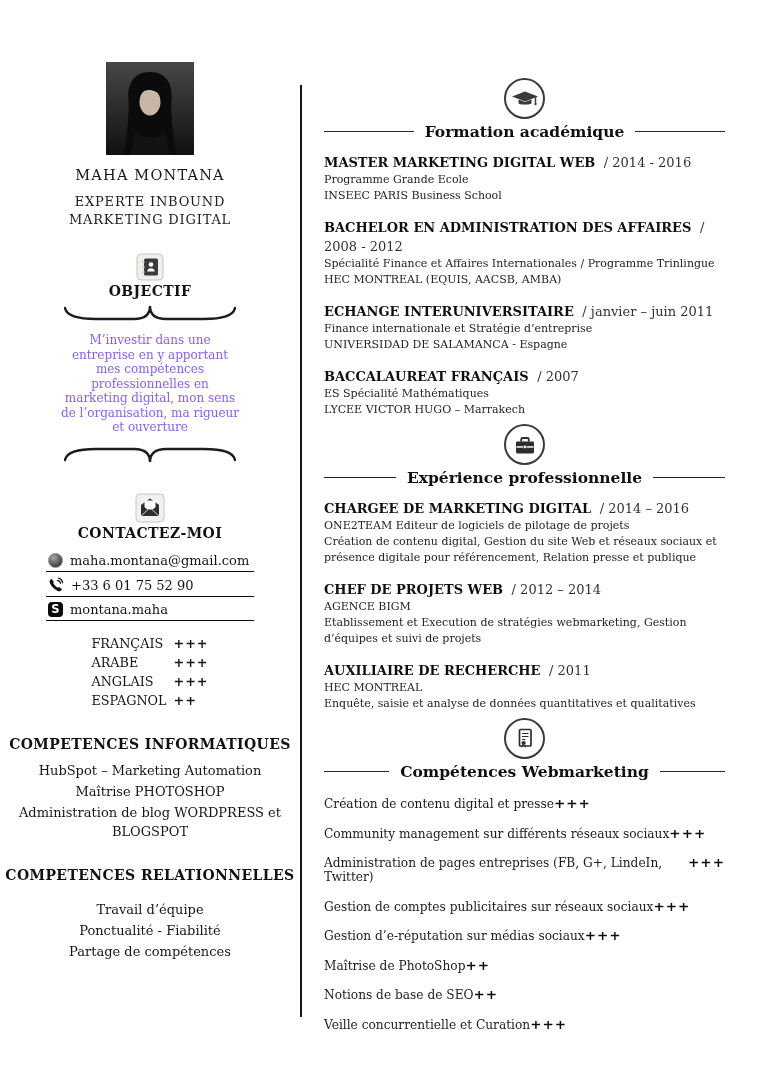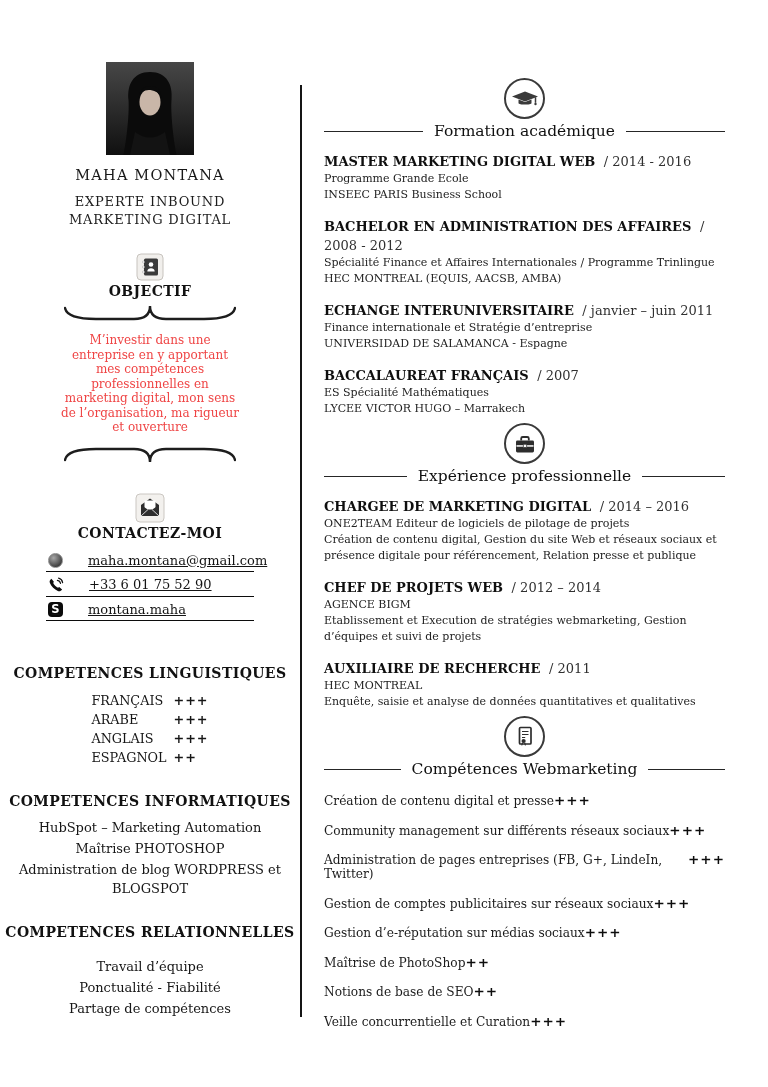--- a/index.html
+++ b/index.html
@@ -8,25 +8,25 @@
   .divider{position:absolute;left:300px;top:85px;width:2px;height:932px;background:#151515;}
 
   
   .left-col{position:absolute;left:0;top:0;width:300px;text-align:center;}
   .photo{width:88px;height:93px;margin:62px auto 0;display:block;}
   .name{margin-top:12px;font-size:14.5px;letter-spacing:1.2px;color:#171717;}
   .subtitle{font-size:13px;letter-spacing:0.8px;line-height:18px;color:#1d1d1d;margin-top:10px;}
   .mini-icon{display:block;margin:24px auto 2px;}
   .left-h{font-weight:bold;font-size:14px;letter-spacing:0.4px;color:#111;}
   .objective-wrap{width:190px;margin:4px auto 0;}
-  .objective-text{font-size:12px;line-height:14.5px;color:#ef4444;margin:4px auto;width:180px;}
+  .objective-text{font-size:12px;line-height:14.5px;color:#8b5cf6;margin:4px auto;width:180px;}
   .brace{display:block;margin:2px auto;}
   .contact-rows{width:208px;margin:10px auto 0;text-align:left;}
-  .contact-row{display:flex;align-items:center;gap:25px;border-bottom:1.4px solid #0c0c0c;
-               padding:2px 0 3px 2px;margin-bottom:3px;font-size:13px;color:#141414;text-decoration:underline;}
+  .contact-row{display:flex;align-items:flex-end;gap:7px;border-bottom:1.4px solid #0c0c0c;
+               padding:2px 0 3px 2px;margin-bottom:3px;font-size:13px;color:#141414;}
   .email-dot{width:13px;height:13px;border-radius:50%;flex:0 0 auto;
              background:radial-gradient(circle at 35% 30%, #a7a7a7, #3c3c3c 75%);
              border:1px solid #8a8a8a;}
   .skype-badge{width:15px;height:15px;border-radius:4px;background:#0a0a0a;color:#fff;flex:0 0 auto;
                font-family:"DejaVu Sans",sans-serif;font-weight:bold;font-size:11.5px;line-height:15px;
                text-align:center;}
   .sect-gap-lang{margin-top:44px;}
   .lang-table{display:inline-block;margin-top:10px;text-align:left;}
   .lang-row{display:flex;font-size:12.8px;line-height:19px;color:#161616;}
   .lang-label{width:82px;}
@@ -35,21 +35,21 @@
   .plain-line{font-size:13px;line-height:19px;color:#161616;margin-top:2px;}
   .info-lines{margin-top:9px;width:286px;margin-left:auto;margin-right:auto;}
 
   
   .right-col{position:absolute;left:324px;top:0;width:401px;}
   .icon-circle{width:37px;height:37px;border:2.4px solid #3a3a3a;border-radius:50%;
                margin:0 auto 3px;display:flex;align-items:center;justify-content:center;background:#fff;}
   .icon-circle.first{margin-top:78px;}
   .sec-header{display:flex;align-items:center;margin:0 0 12px 0;}
   .sec-header .rule{flex:1;border-top:1.6px solid #262626;}
-  .sec-header .t{margin:0 11px;font-weight:normal;font-size:15.5px;color:#101010;white-space:nowrap;}
+  .sec-header .t{margin:0 11px;font-weight:bold;font-size:15.5px;color:#101010;white-space:nowrap;}
   .entry{margin-bottom:14px;}
   .entry-title{font-weight:bold;font-size:13px;line-height:19px;color:#0f0f0f;}
   .entry-title .period{font-weight:normal;color:#303030;margin-left:4px;}
   .entry-sub{font-size:11px;line-height:16px;color:#222;}
   .entry.tight{margin-bottom:6px;}
   .skills{margin-top:14px;}
   .skill-row{display:flex;justify-content:flex-start;align-items:baseline;margin-bottom:13.5px;}
   .skill-label{font-size:12.2px;color:#1b1b1b;}
   .skill-level{font-weight:bold;font-size:13.5px;letter-spacing:1px;color:#0d0d0d;}
 </style>
@@ -122,21 +122,20 @@
           <path d="M10.6 3.4 q2.6 0.4 3.1 3 M11.8 1.2 q3.4 0.8 4 4.4" fill="none" stroke="#0f0f0f" stroke-width="1.2" stroke-linecap="round" transform="translate(-1.2,0)"></path>
         </svg>
         <span>+33 6 01 75 52 90</span>
       </div>
       <div class="contact-row">
         <span class="skype-badge">S</span>
         <span>montana.maha</span>
       </div>
     </div>
 
-    <div class="left-h sect-gap-lang">COMPETENCES LINGUISTIQUES</div>
     <div class="lang-table">
       <div class="lang-row">
         <span class="lang-label">FRANÇAIS</span>
         <span class="lang-level">+++</span>
       </div>
       <div class="lang-row">
         <span class="lang-label">ARABE</span>
         <span class="lang-level">+++</span>
       </div>
       <div class="lang-row">

